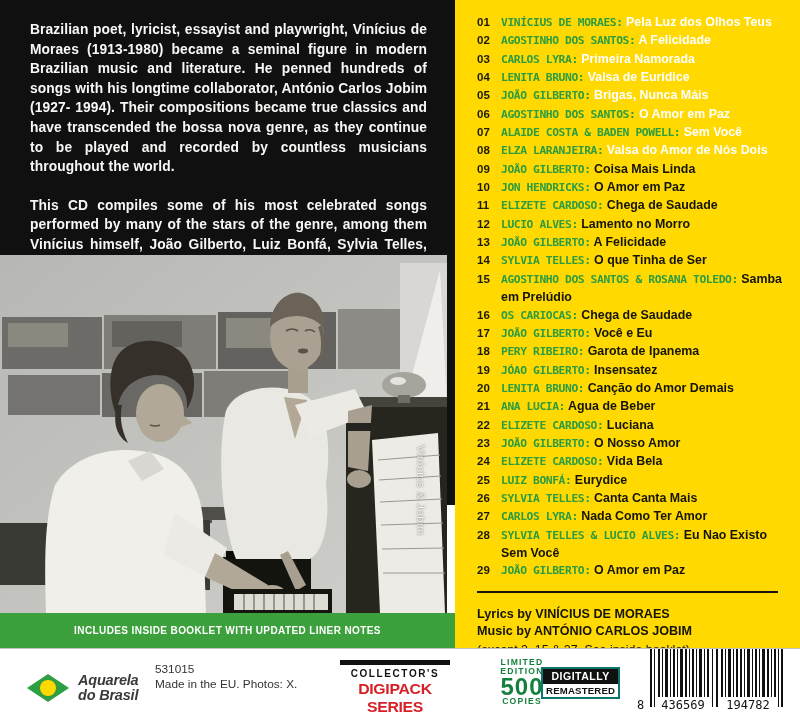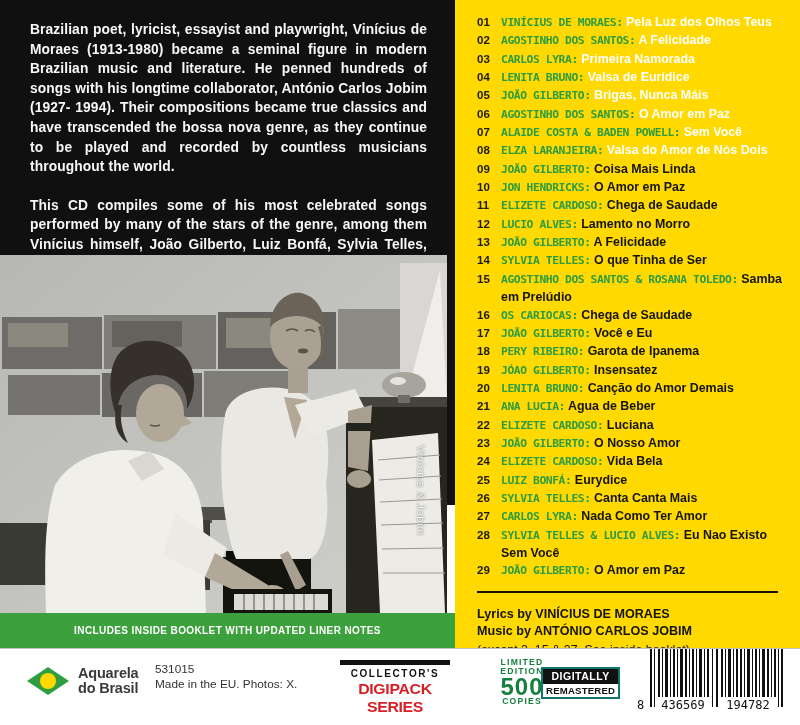--- a/index.html
+++ b/index.html
@@ -37,21 +37,21 @@
   .ttitle.white { color:#ffffff; }
   .tt-line { margin:10px 0 0 24px; color:#141408; font-weight:bold; font-size:12.4px; }
   .divider { border-top:2px solid #141408; margin:11px 14px 13px 0; }
   .credit { color:#141408; font-weight:bold; font-size:12.6px; line-height:17.5px; }
   .credit.light { font-weight:normal; font-size:12.4px; margin-top:1px; }
   .credit.recorded { margin-top:13px; font-weight:normal; font-size:12.6px; }
 
   
   .footer { position:absolute; left:0; top:648px; width:800px; height:77px; background:#ffffff;
             border-top:1px solid #c2c2c2; }
-  .aquarela { position:absolute; left:26px; top:17px; display:flex; align-items:flex-end; }
+  .aquarela { position:absolute; left:26px; top:24px; display:flex; align-items:flex-end;font-style:italic; }
   .aquarela-text { margin-left:8px; color:#3a3a3a; font-weight:bold; font-size:14.5px; line-height:15px;
                    letter-spacing:-0.2px; }
   .catalog { position:absolute; left:155px; top:13px; color:#333; font-size:11.8px; line-height:14.8px; }
   .collectors { position:absolute; left:340px; top:11px; width:110px; text-align:center; }
   .collectors .bar { height:5px; background:#111; margin-bottom:3px; }
   .collectors .l1 { color:#111; font-weight:bold; font-size:10px; letter-spacing:1.6px; }
   .collectors .l2 { color:#d71f26; font-weight:bold; font-size:15.5px; letter-spacing:-0.3px;
                     transform:scaleX(1.02); margin-top:1px; }
   .limited { position:absolute; left:470px; top:9px; width:56px; text-align:center; color:#15803d; font-weight:bold;margin-left:24px; }
   .limited .s { font-size:8.6px; letter-spacing:1.2px; line-height:8.8px; display:block; }

